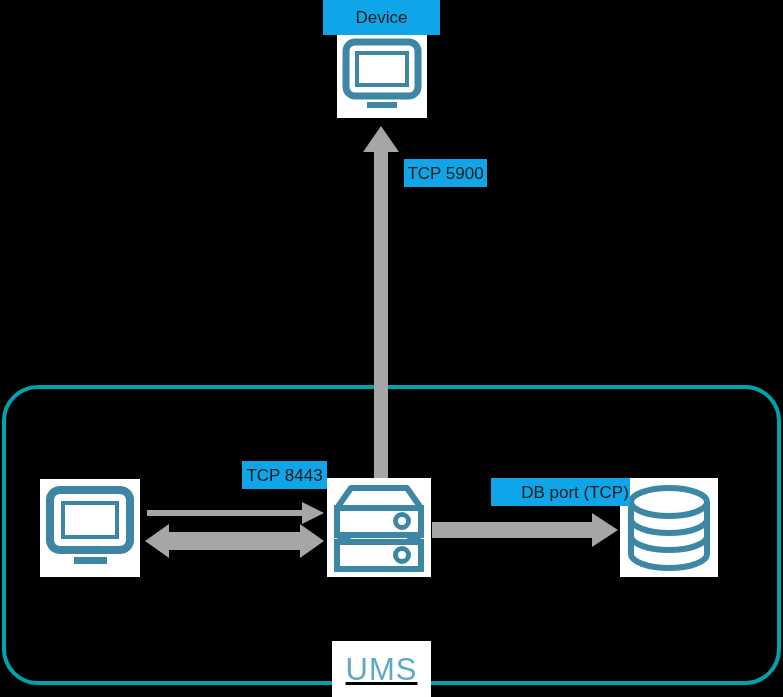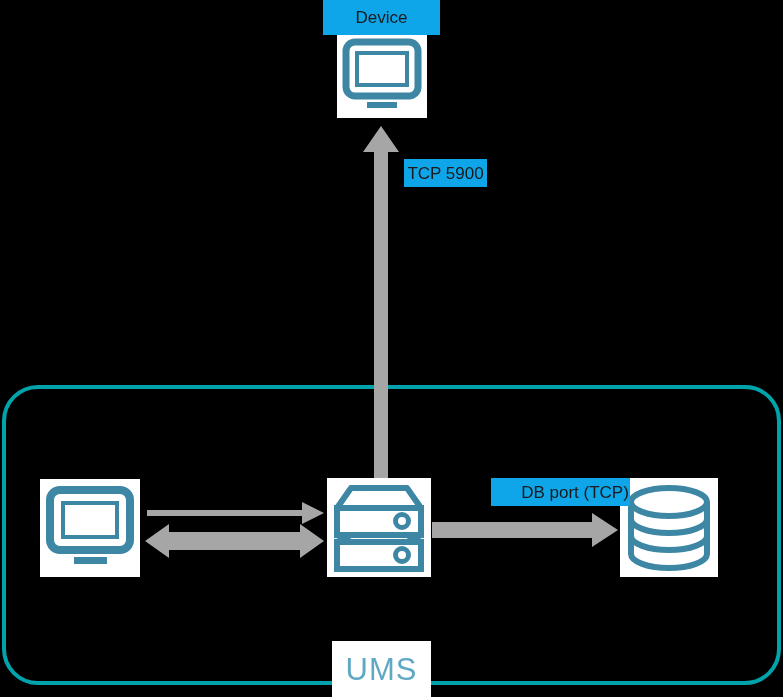--- a/index.html
+++ b/index.html
@@ -62,20 +62,21 @@
     position: absolute;
     left: 332px;
     top: 641px;
     width: 99px;
     height: 56px;
     background: #ffffff;
     display: flex;
     align-items: center;
     justify-content: center;
     z-index: 7;
+    text-decoration: underline;
   }
   #ums-badge span {
     color: #5fa9c4;
     font-size: 31px;
     letter-spacing: 1px;
     line-height: 1;
   }
 </style>
 </head>
 <body>
@@ -123,20 +124,23 @@
       <polygon points="0,8 155,8 155,0 177,11 155,22 155,14 0,14" fill="#a6a6a6"></polygon>
     </svg>
   </div>
 
   <div class="arrow" style="left:145px; top:524px; width:179px; height:34px;">
     <svg width="179" height="34" viewBox="0 0 179 34">
       <polygon points="0,17 24,0 24,8 155,8 155,0 179,17 155,34 155,26 24,26 24,34" fill="#a6a6a6"></polygon>
     </svg>
   </div>
 
+  <div class="label-chip" style="left:242px; top:461px; width:85px; height:28px;">
+    <span>TCP 8443</span>
+  </div>
 
   <div class="icon-plate" style="left:327px; top:478px; width:104px; height:99px;">
     <svg width="96" height="92" viewBox="0 0 96 92">
 
       <polygon points="6,26 20,6 76,6 90,26" fill="none" stroke="#3d87a5" stroke-width="6" stroke-linejoin="round"></polygon>
 
       <rect x="6" y="26" width="84" height="27" fill="none" stroke="#3d87a5" stroke-width="6"></rect>
       <circle cx="71" cy="39" r="6.5" fill="none" stroke="#3d87a5" stroke-width="5"></circle>
 
       <polygon points="6,53 20,60 76,60 90,53" fill="none" stroke="#3d87a5" stroke-width="6" stroke-linejoin="round"></polygon>

